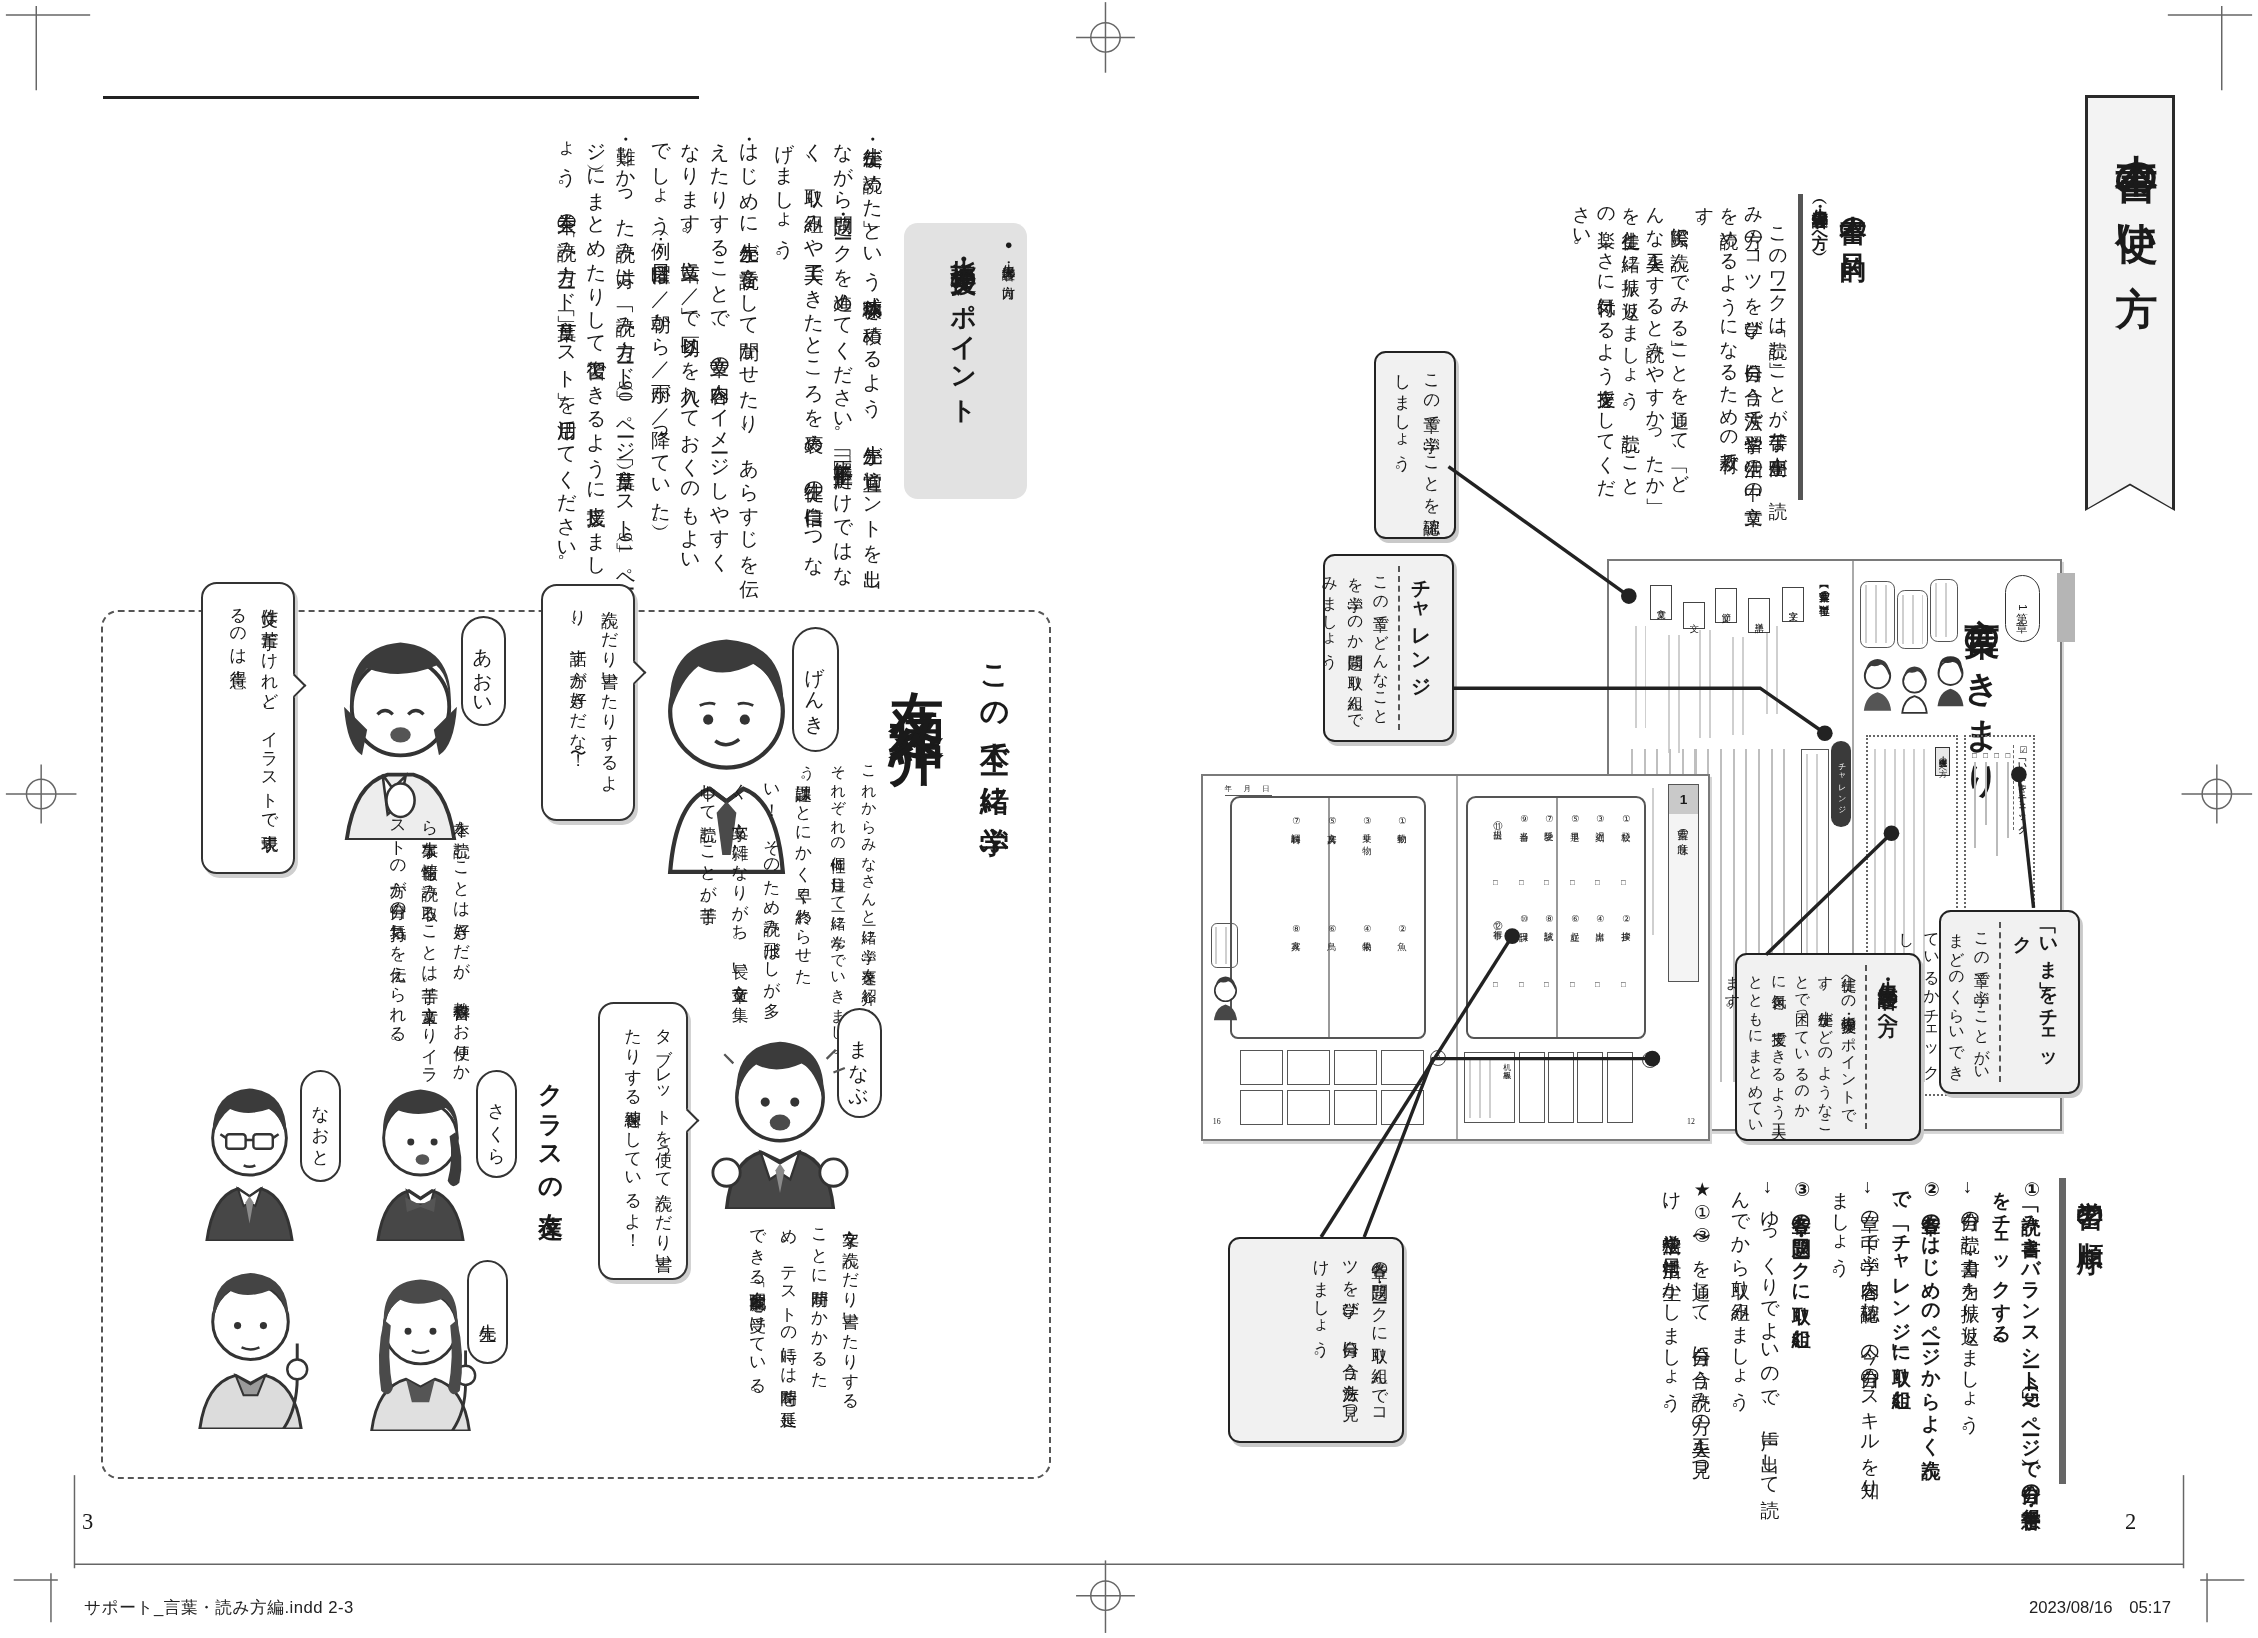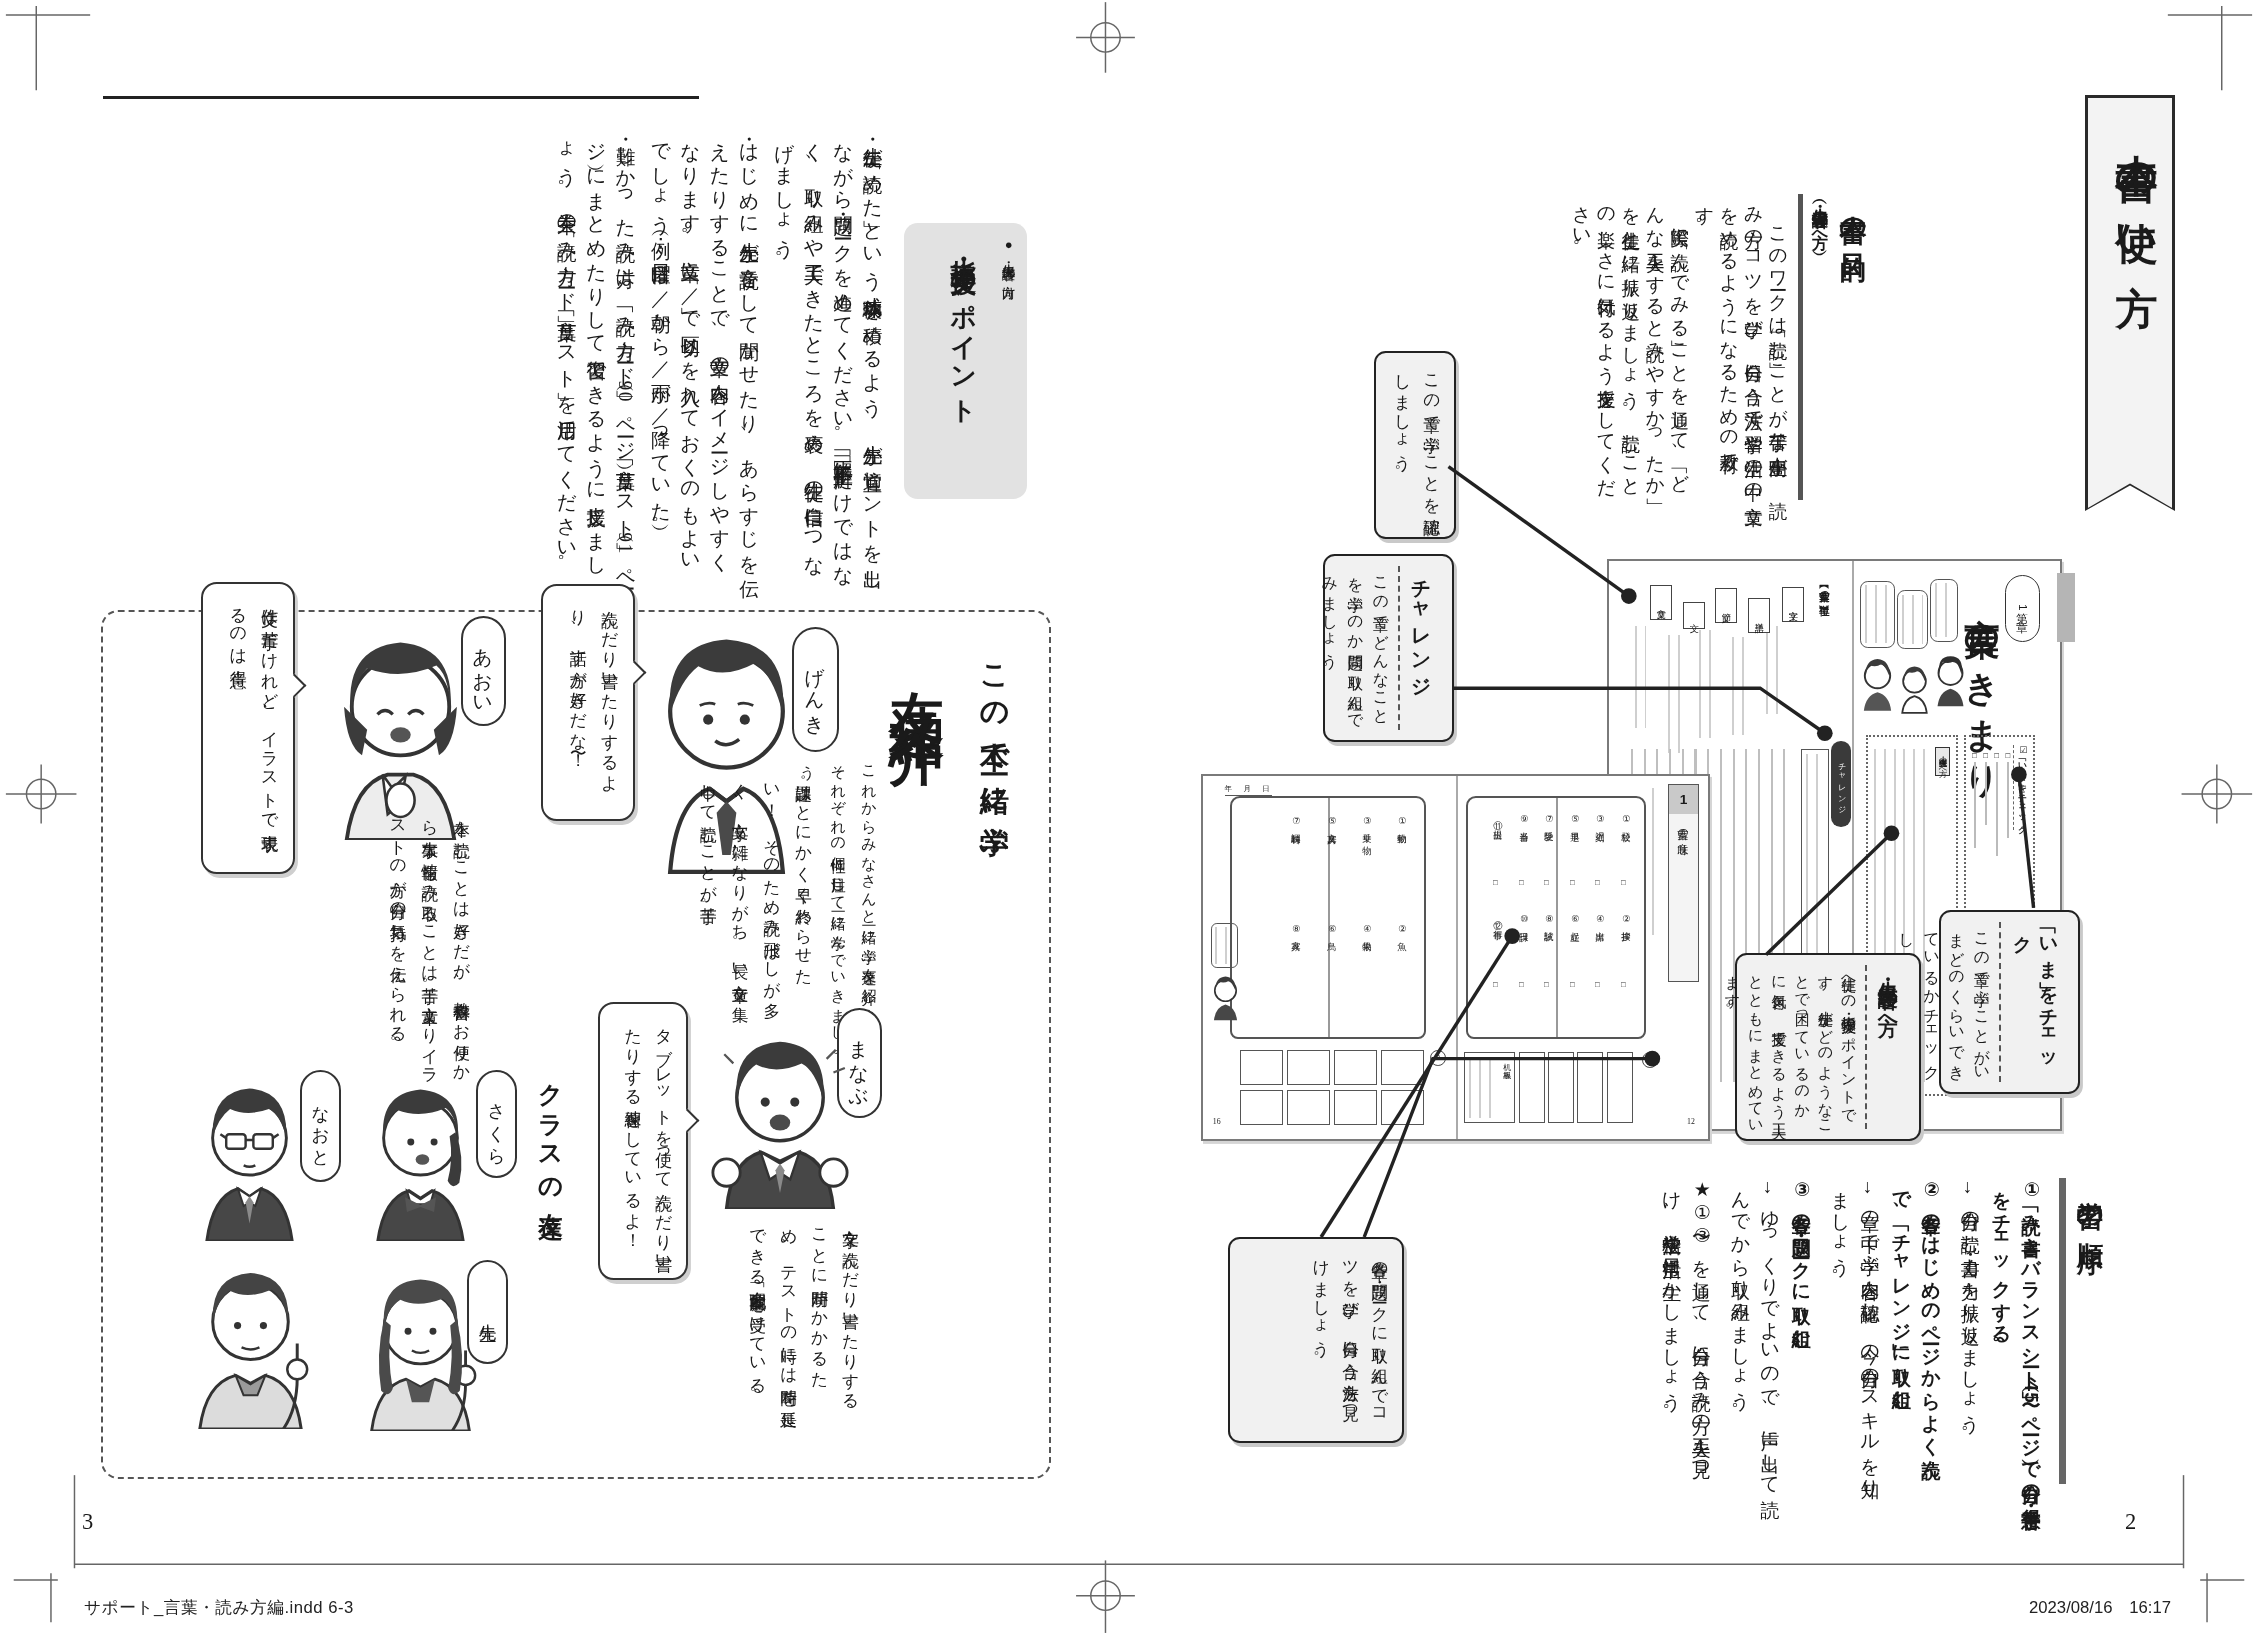--- a/index.html
+++ b/index.html
@@ -220,21 +220,21 @@
         <path d="M112 100 L112 84" stroke="#333" stroke-width="3"></path>
         <circle cx="65" cy="62" r="38" fill="#fff" stroke="#333" stroke-width="3"></circle>
         <path d="M27 62 Q25 16 65 13 Q105 16 103 62 Q98 36 86 30 Q62 40 44 31 Q32 40 27 62 Z" fill="#444"></path>
         <circle cx="52" cy="66" r="3.6" fill="#333"></circle>
           <circle cx="78" cy="66" r="3.6" fill="#333"></circle>
         <path d="M56 88 Q65 92 74 88" stroke="#333" stroke-width="2.5" fill="none"></path>
       </svg>
     </div>
 
     <div class="serif" style="position:absolute;left:82px;top:1509px;font-size:22.5px;">3</div>
-    <div style="position:absolute;left:84px;top:1596px;font-size:16.7px;letter-spacing:0.5px;color:#222;">サポート_言葉・読み方編.indd   6-3</div>
+    <div style="position:absolute;left:84px;top:1596px;font-size:16.7px;letter-spacing:0.5px;color:#222;">サポート_言葉・読み方編.indd   2-3</div>
   </div>
 
   <div>
 
     <div class="abs" style="left:2085px;top:95px;width:90px;height:416px;background:#2a2a2a;clip-path:polygon(0 0,100% 0,100% 100%,50% calc(100% - 25.5px),0 100%);">
       <div style="position:absolute;inset:2.9px;background:#f3f3f3;clip-path:polygon(0 0,100% 0,100% 100%,50% calc(100% - 24.5px),0 100%);"></div>
       <div class="v bold" style="position:absolute;left:23.5px;top:25.5px;font-size:42px;letter-spacing:6.9px;">本書の使い方</div>
     </div>
 
     <div class="v bold" style="position:absolute;left:1835px;top:194px;font-size:26.5px;letter-spacing:2.9px;">本書の目的</div>
@@ -444,21 +444,21 @@
       <p class="bold" style="margin-block-end:2px;"><span>③</span><span>各章の問題・ワークに取り組む。</span></p>
       <p style="margin-block-end:9.8px;">→ゆっくりでよいので、声に出して読んでから取り組みましょう。</p>
       <p>★①〜③を通して、自分に合う読み方の工夫を見つけ、学校生活や日常生活に生かしましょう。</p>
     </div>
 
     <div class="callout" style="left:1228px;top:1237px;width:176px;height:206px;">
       <div class="v" style="width:100%;height:100%;font-size:16.7px;line-height:1.75;letter-spacing:1px;">各章の問題・ワークに取り組んでコツを学び、自分に合う方法を見つけましょう。</div>
     </div>
 
     <div class="serif" style="position:absolute;left:2125px;top:1509px;font-size:22.5px;">2</div>
-    <div style="position:absolute;left:1960px;top:1596px;width:211px;text-align:right;font-size:16.7px;color:#222;">2023/08/16　16:17</div>
+    <div style="position:absolute;left:1960px;top:1596px;width:211px;text-align:right;font-size:16.7px;color:#222;">2023/08/16　05:17</div>
   </div>
 
   <svg class="overlay" width="2258" height="1639" viewBox="0 0 2304 1672">
     <g stroke="#222" stroke-width="3.5" fill="none">
       <line x1="1478" y1="476" x2="1662" y2="608"></line>
       <polyline points="1483,702 1796,702 1862,748"></polyline>
       <line x1="2075" y1="926" x2="2060" y2="790"></line>
       <line x1="1802" y1="974" x2="1930" y2="850"></line>
       <line x1="1348" y1="1262" x2="1543" y2="955"></line>
       <polyline points="1392,1262 1462,1080 1686,1080"></polyline>

